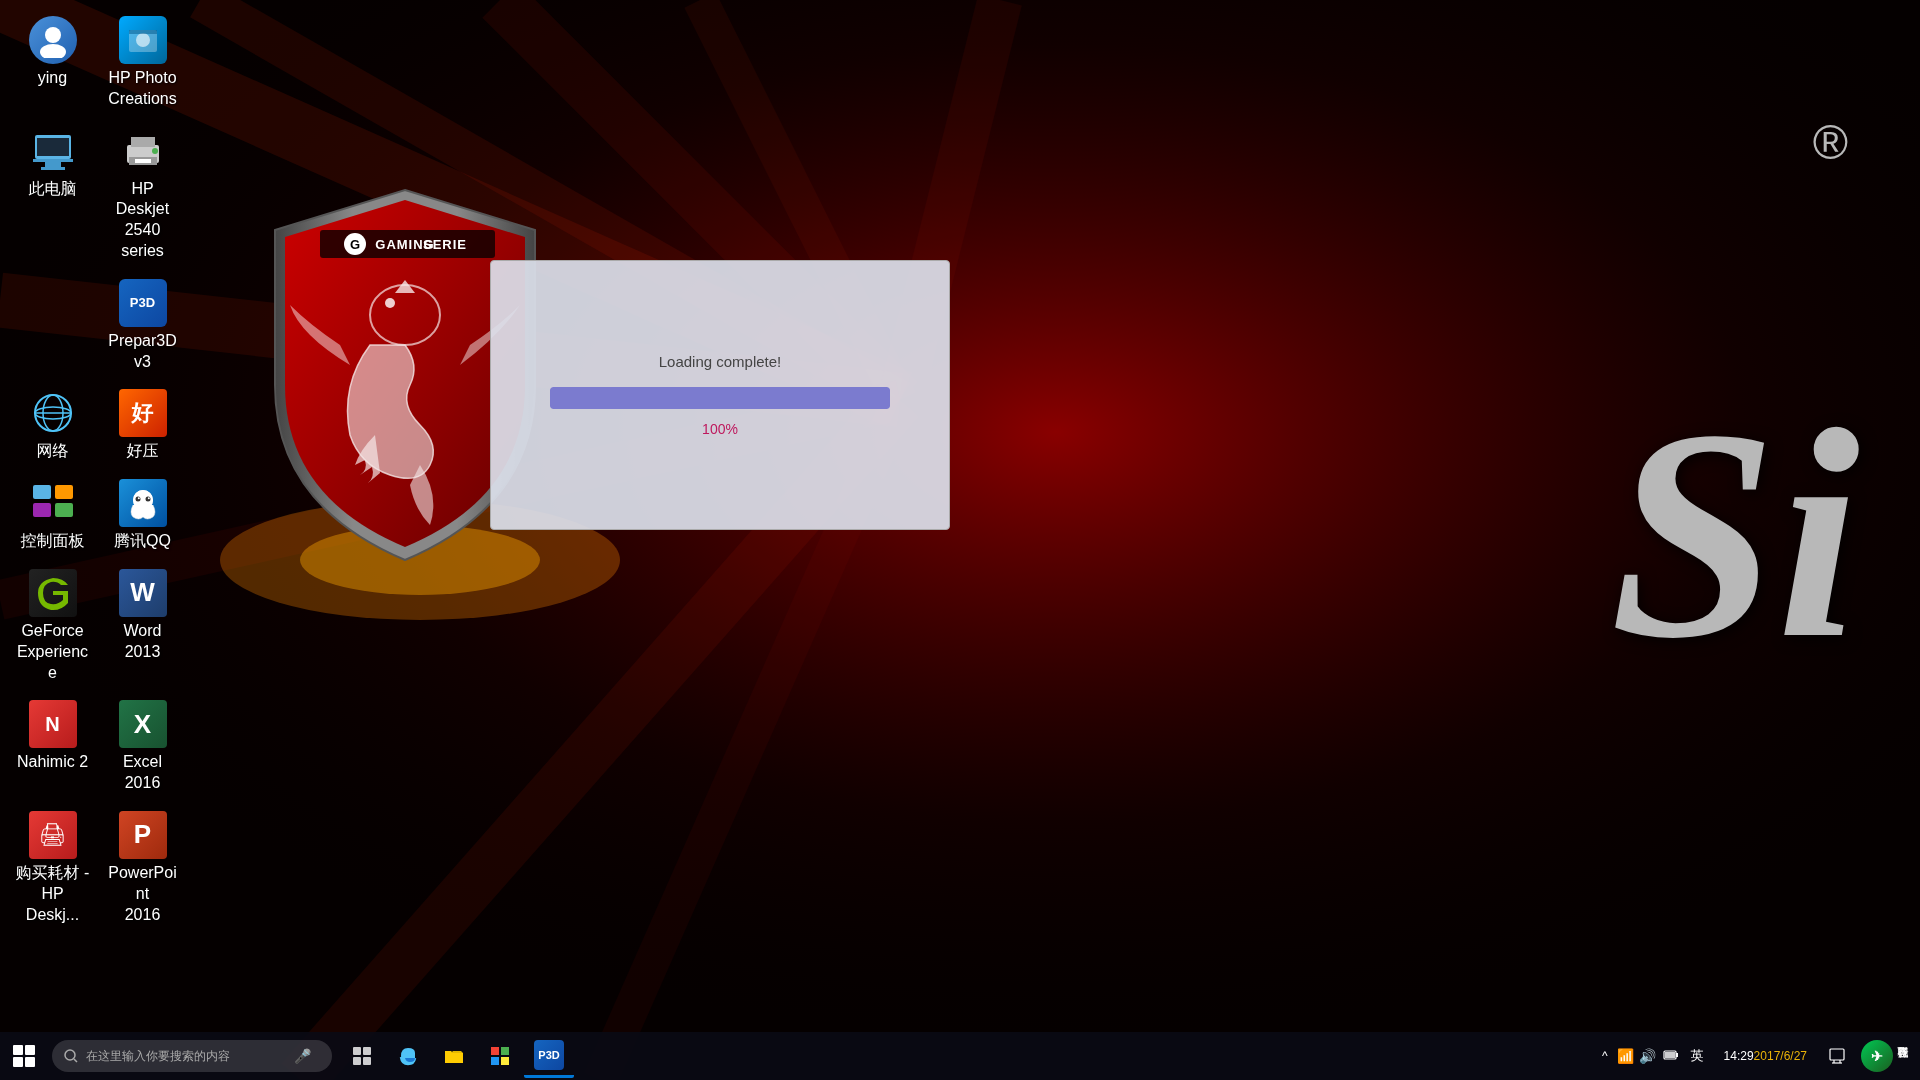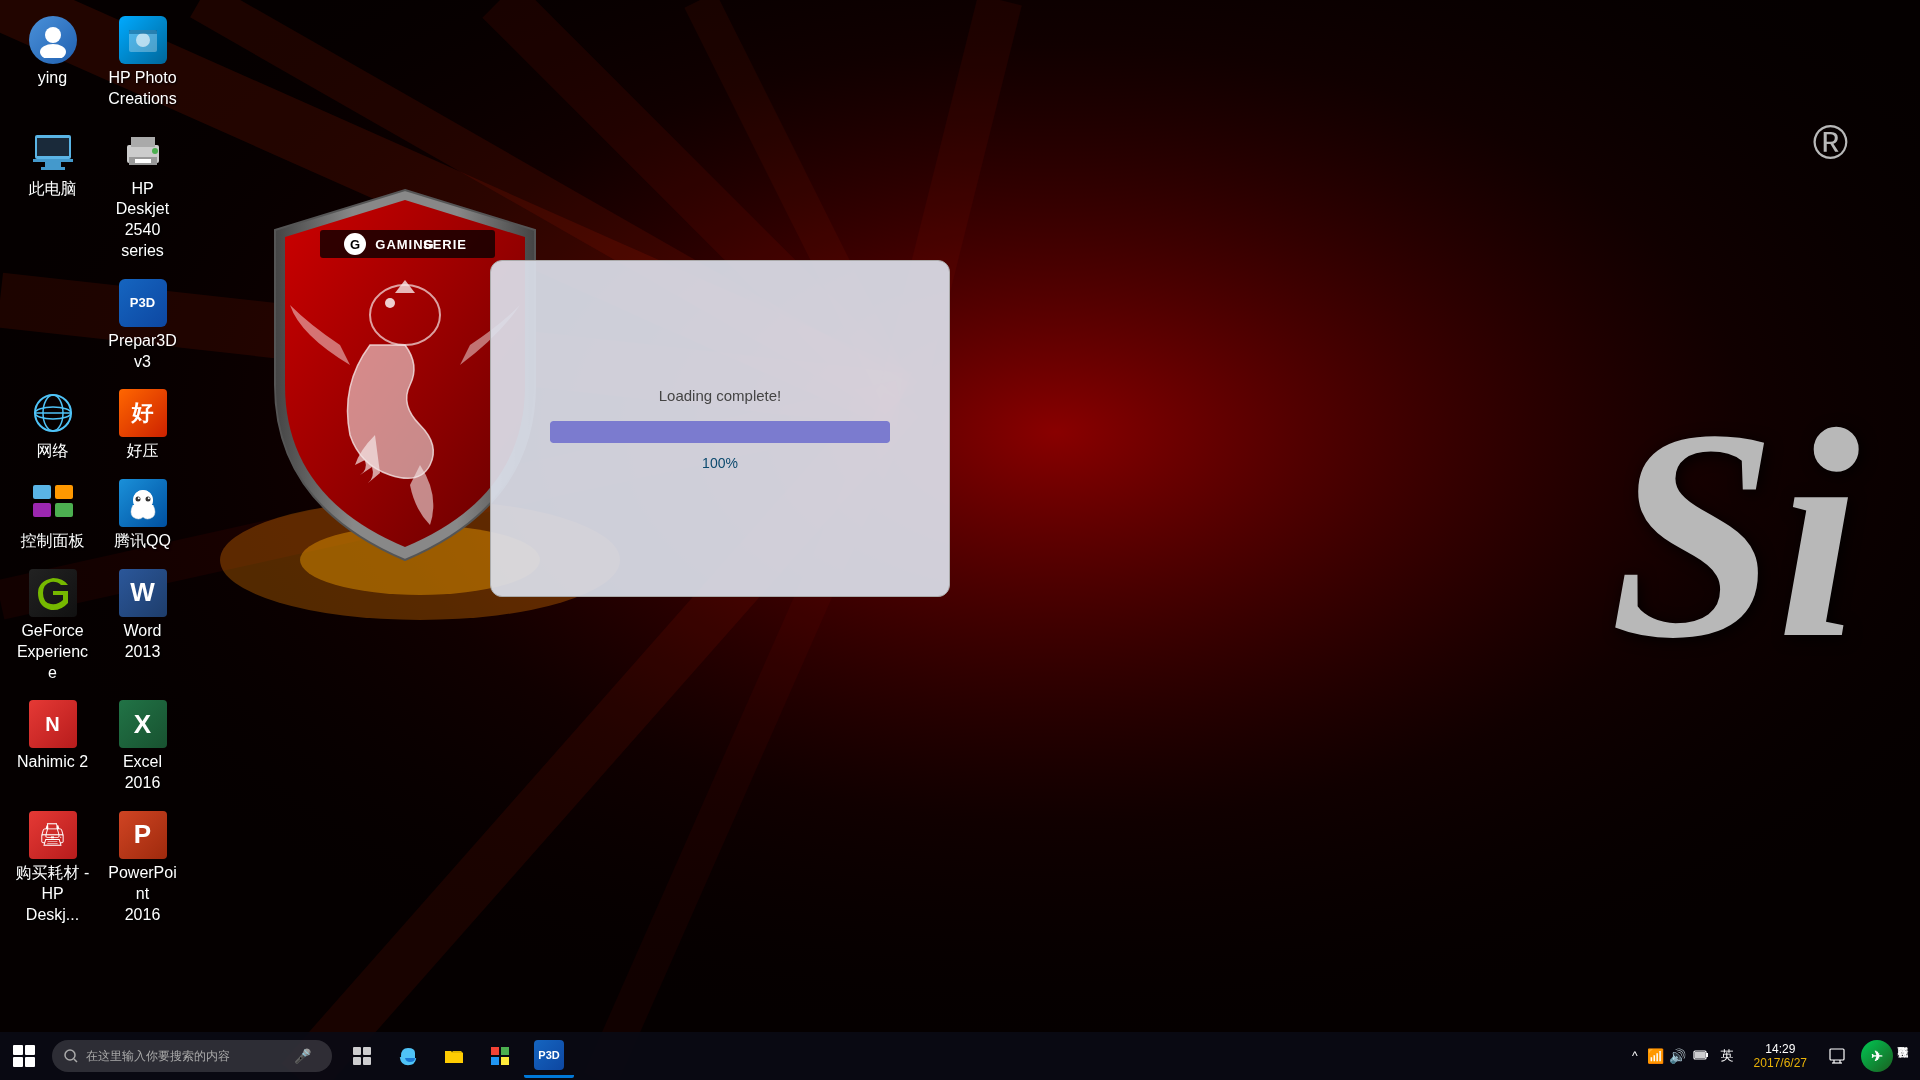--- a/index.html
+++ b/index.html
@@ -86,24 +86,24 @@
       line-height: 1.3;
       word-break: break-word;
     }
 
     
     .loading-dialog {
       position: absolute;
       top: 260px;
       left: 490px;
       width: 460px;
-      height: 337px;
+      height: 270px;
       background: rgba(220, 225, 235, 0.92);
       border: 1px solid #aaa;
-      border-radius: 12px;
+      border-radius: 4px;
       display: flex;
       flex-direction: column;
       align-items: center;
       justify-content: center;
       gap: 12px;
     }
 
     .loading-text {
       font-size: 15px;
       color: #444;
@@ -119,21 +119,21 @@
     }
 
     .progress-bar-fill {
       height: 100%;
       background: #7b7bcf;
       border-radius: 3px;
     }
 
     .progress-percent {
       font-size: 14px;
-      color: #0c4a6e;
+      color: #be185d;
     }
 
     
     .taskbar {
       position: absolute;
       bottom: 0;
       left: 0;
       width: 100%;
       height: 48px;
       background: rgba(10, 10, 20, 0.92);
@@ -217,22 +217,21 @@
       margin-left: auto;
       display: flex;
       align-items: center;
       height: 48px;
       gap: 4px;
       padding-right: 8px;
     }
 
     .clock-area {
       display: flex;
-      flex-direction: column;
-      align-items: center;
+      align-items: flex-start;
       padding: 0 10px;
       cursor: pointer;
     }
 
     .clock-time {
       color: white;
       font-size: 12px;
     }
 
     .clock-date {

